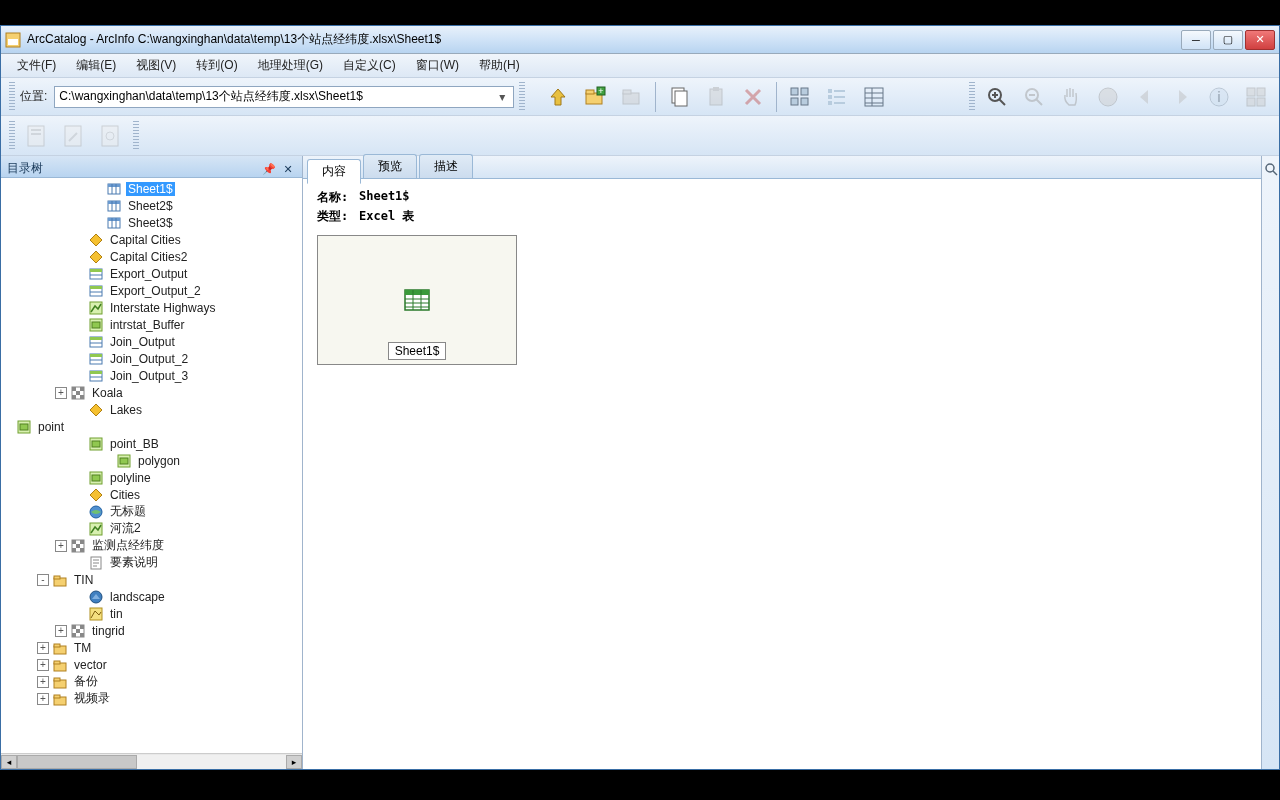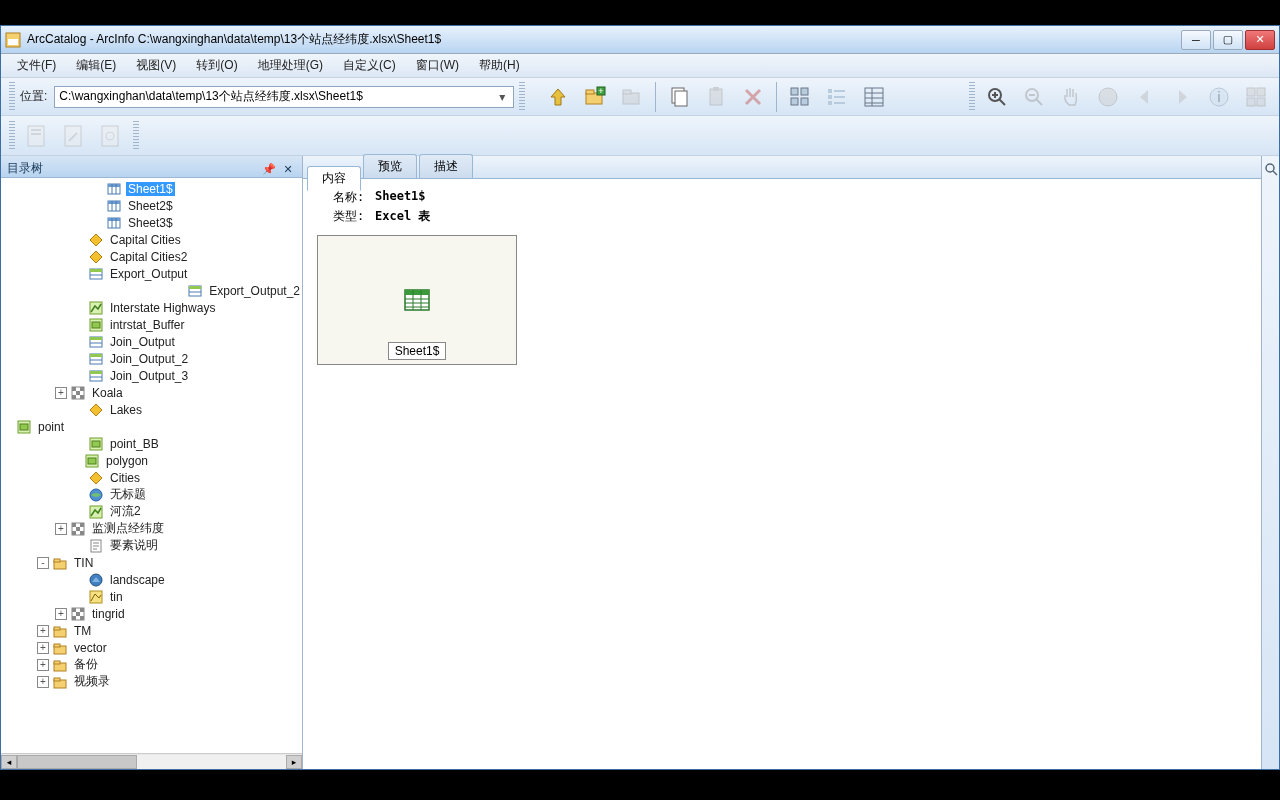--- a/index.html
+++ b/index.html
@@ -48,24 +48,24 @@
 
 .hscroll { height: 16px; background: #e8e8e8; border-top: 1px solid #ccc; display: flex; align-items: center; }
 .hscroll .arrow { width: 16px; height: 14px; background: #d0d0d0; border: 1px solid #aaa; display: flex; align-items: center; justify-content: center; font-size: 9px; cursor: pointer; }
 .hscroll .track { flex: 1; height: 14px; background: #f0f0f0; position: relative; }
 .hscroll .thumb { position: absolute; left: 0; width: 120px; height: 100%; background: #c8c8c8; border: 1px solid #aaa; }
 
 
 .content-panel { flex: 1; background: #fff; display: flex; flex-direction: column; position: relative; }
 .tab-strip { height: 23px; display: flex; align-items: flex-end; padding-left: 4px; background: linear-gradient(to bottom, #eef4fb, #d6e5f5); border-bottom: 1px solid #9ab8d6; }
 .tab { padding: 3px 14px; font-size: 12px; border: 1px solid #9ab8d6; border-bottom: none; margin-right: 2px; background: linear-gradient(to bottom, #e0ebf6, #ccdcee); cursor: pointer; border-radius: 3px 3px 0 0; }
-.tab.active { background: #fff; border-bottom: 1px solid #fff; position: relative; top: 13px; }
+.tab.active { background: #fff; border-bottom: 1px solid #fff; position: relative; top: 6px; }
 .content-body { flex: 1; padding: 10px 14px; position: relative; }
 .meta-row { display: flex; font-size: 12px; margin-bottom: 2px; }
-.meta-label { width: 42px; font-weight: normal; font-family: "SimSun", monospace; margin-left: 16px; }
+.meta-label { width: 42px; font-weight: bold; font-family: "SimSun", monospace; }
 .meta-value { font-weight: bold; font-family: "SimSun", monospace; }
 .thumb-box { width: 200px; height: 130px; border: 1px solid #888; margin-top: 10px; display: flex; flex-direction: column; align-items: center; justify-content: center; background: #f7f7f0; position: relative; }
 .thumb-box .thumb-icon { width: 28px; height: 28px; }
 .thumb-box .thumb-label { position: absolute; bottom: 4px; font-size: 12px; background: #fff; border: 1px solid #888; padding: 1px 6px; }
 
 
 .right-stub { width: 18px; background: linear-gradient(to bottom, #eef4fb, #d6e5f5); border-left: 1px solid #a0b4cc; display: flex; flex-direction: column; align-items: center; padding-top: 4px; }
 .right-stub .stub-icon { width: 14px; height: 14px; margin: 2px 0; }
 
 
@@ -328,21 +328,21 @@
               <span class="expander blank"></span>
               <span class="node-icon">
                 <svg width="14" height="14">
                   <rect x="1" y="2" width="12" height="10" fill="#fff" stroke="#4a7ab0"></rect>
                   <rect x="1" y="2" width="12" height="3" fill="#90c850"></rect>
                   <line x1="1" y1="8" x2="13" y2="8" stroke="#4a7ab0"></line>
                 </svg>
               </span>
               <span class="node-label">Export_Output</span>
             </div>
-            <div class="tree-node" style="padding-left: 72px; justify-content: flex-end;">
+            <div class="tree-node" style="padding-left: 72px;">
               <span class="expander blank"></span>
               <span class="node-icon">
                 <svg width="14" height="14">
                   <rect x="1" y="2" width="12" height="10" fill="#fff" stroke="#4a7ab0"></rect>
                   <rect x="1" y="2" width="12" height="3" fill="#90c850"></rect>
                   <line x1="1" y1="8" x2="13" y2="8" stroke="#4a7ab0"></line>
                 </svg>
               </span>
               <span class="node-label">Export_Output_2</span>
             </div>
@@ -435,29 +435,39 @@
             <div class="tree-node" style="padding-left: 72px;">
               <span class="expander blank"></span>
               <span class="node-icon">
                 <svg width="14" height="14">
                   <rect x="1" y="1" width="12" height="12" fill="#d8f0b0" stroke="#70a030"></rect>
                   <rect x="3" y="4" width="8" height="6" fill="#90c850" stroke="#508020"></rect>
                 </svg>
               </span>
               <span class="node-label">point_BB</span>
             </div>
-            <div class="tree-node" style="padding-left: 68px;">
+            <div class="tree-node" style="padding-left: 100px;">
               <span class="expander blank"></span>
               <span class="node-icon">
                 <svg width="14" height="14">
                   <rect x="1" y="1" width="12" height="12" fill="#d8f0b0" stroke="#70a030"></rect>
                   <rect x="3" y="4" width="8" height="6" fill="#90c850" stroke="#508020"></rect>
                 </svg>
               </span>
               <span class="node-label">polygon</span>
+            </div>
+            <div class="tree-node" style="padding-left: 72px;">
+              <span class="expander blank"></span>
+              <span class="node-icon">
+                <svg width="14" height="14">
+                  <rect x="1" y="1" width="12" height="12" fill="#d8f0b0" stroke="#70a030"></rect>
+                  <rect x="3" y="4" width="8" height="6" fill="#90c850" stroke="#508020"></rect>
+                </svg>
+              </span>
+              <span class="node-label">polyline</span>
             </div>
             <div class="tree-node" style="padding-left: 72px;">
               <span class="expander blank"></span>
               <span class="node-icon">
                 <svg width="14" height="14">
                   <polygon points="7,1 13,7 7,13 1,7" fill="#f5c030" stroke="#b08010"></polygon>
                 </svg>
               </span>
               <span class="node-label">Cities</span>
             </div>

